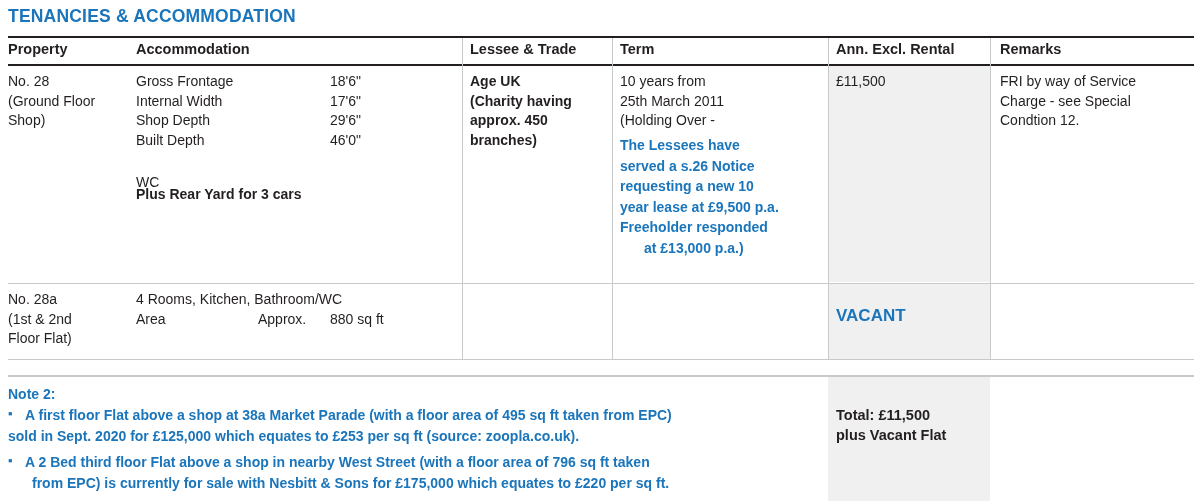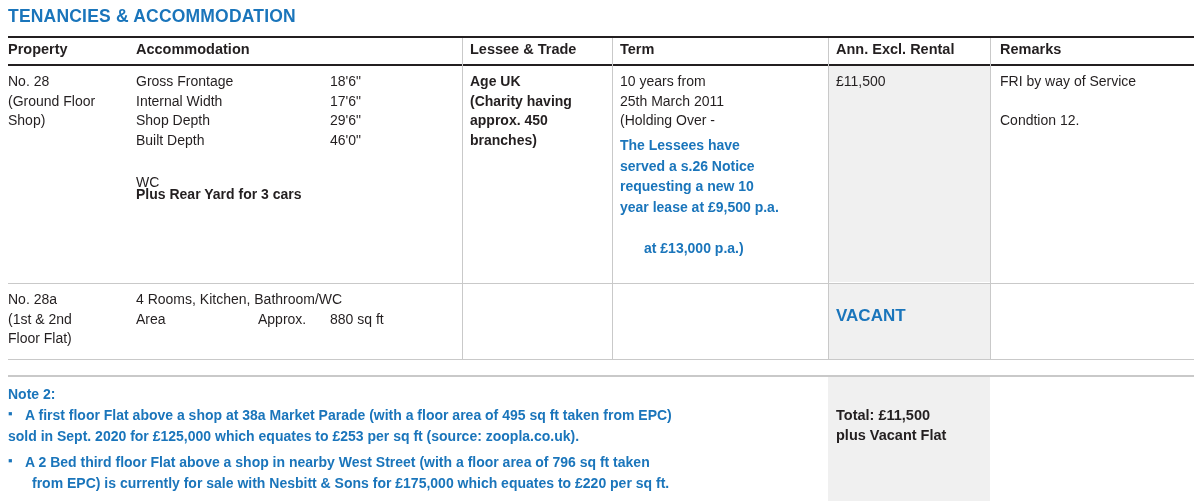--- a/index.html
+++ b/index.html
@@ -179,25 +179,27 @@
   <div class="cell c3 b" style="top:111px;">approx. 450</div>
   <div class="cell c3 b" style="top:130.5px;">branches)</div>
 
   <div class="cell c4" style="top:72px;">10 years from</div>
   <div class="cell c4" style="top:91.5px;">25th March 2011</div>
   <div class="cell c4" style="top:111px;">(Holding Over -</div>
   <div class="cell c4 blue-b" style="top:136px;">The Lessees have</div>
   <div class="cell c4 blue-b" style="top:156.5px;">served a s.26 Notice</div>
   <div class="cell c4 blue-b" style="top:177px;">requesting a new 10</div>
   <div class="cell c4 blue-b" style="top:197.5px;">year lease at £9,500 p.a.</div>
+  <div class="cell c4 blue-b" style="top:218px;">Freeholder responded</div>
   <div class="cell c4 blue-b" style="top:238.5px;margin-left:24px;">at £13,000 p.a.)</div>
 
   <div class="cell c5" style="top:72px;">£11,500</div>
 
   <div class="cell c6" style="top:72px;">FRI by way of Service</div>
+  <div class="cell c6" style="top:91.5px;">Charge - see Special</div>
   <div class="cell c6" style="top:111px;">Condtion 12.</div>
 
   <div class="hline" style="left:8px; top:283px; width:1186px;"></div>
 
   <div class="cell c1" style="top:290px;">No. 28a</div>
   <div class="cell c1" style="top:309.5px;">(1st &amp; 2nd</div>
   <div class="cell c1" style="top:329px;">Floor Flat)</div>
 
   <div class="cell c2" style="top:290px;">4 Rooms, Kitchen, Bathroom/WC</div>
   <div class="cell c2" style="top:309.5px;">Area</div>

